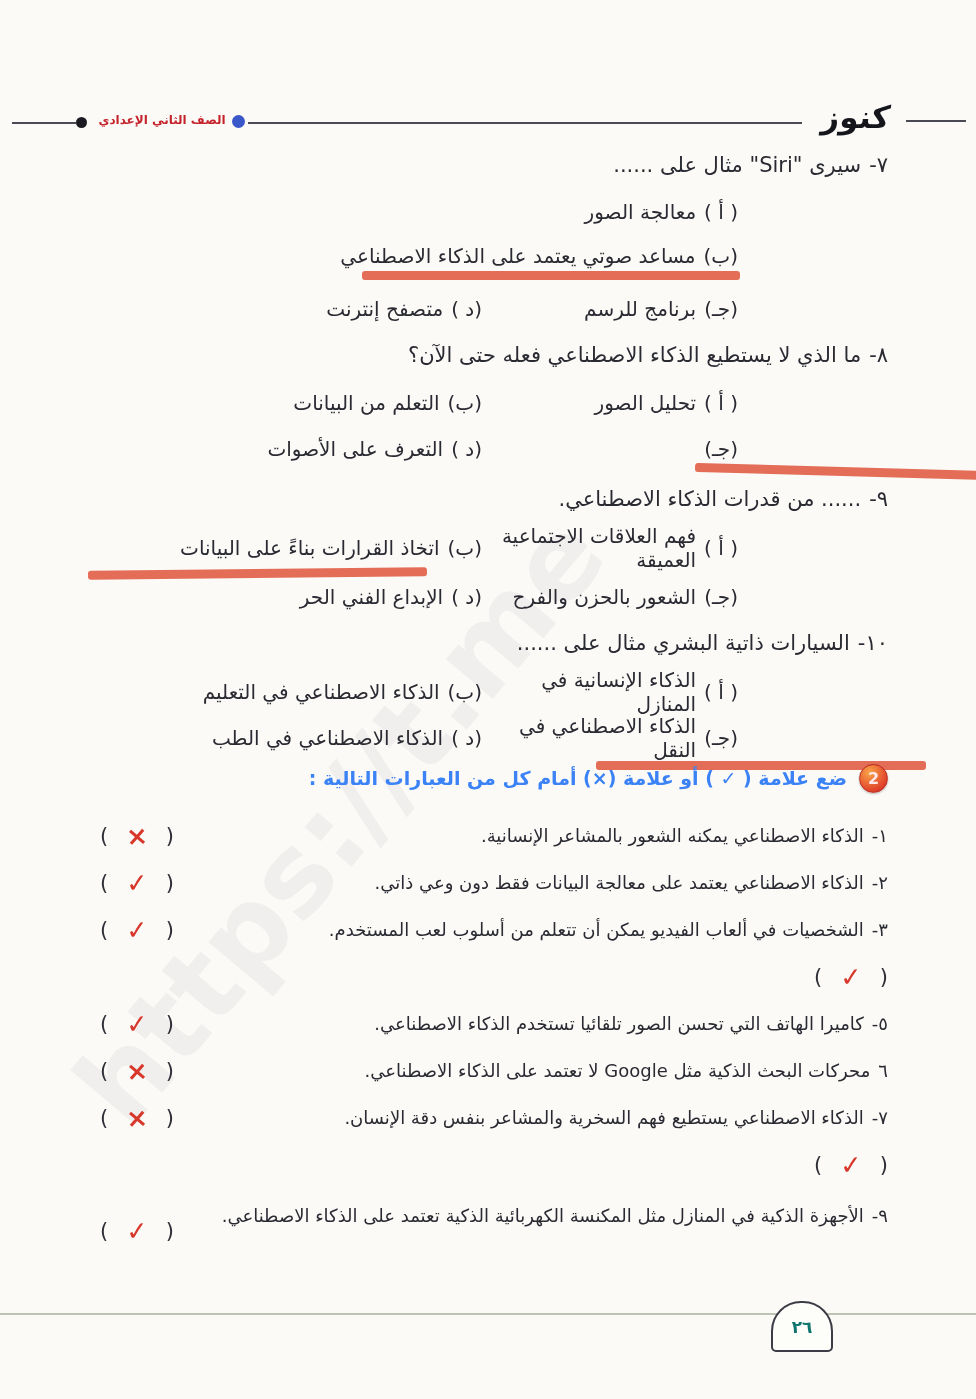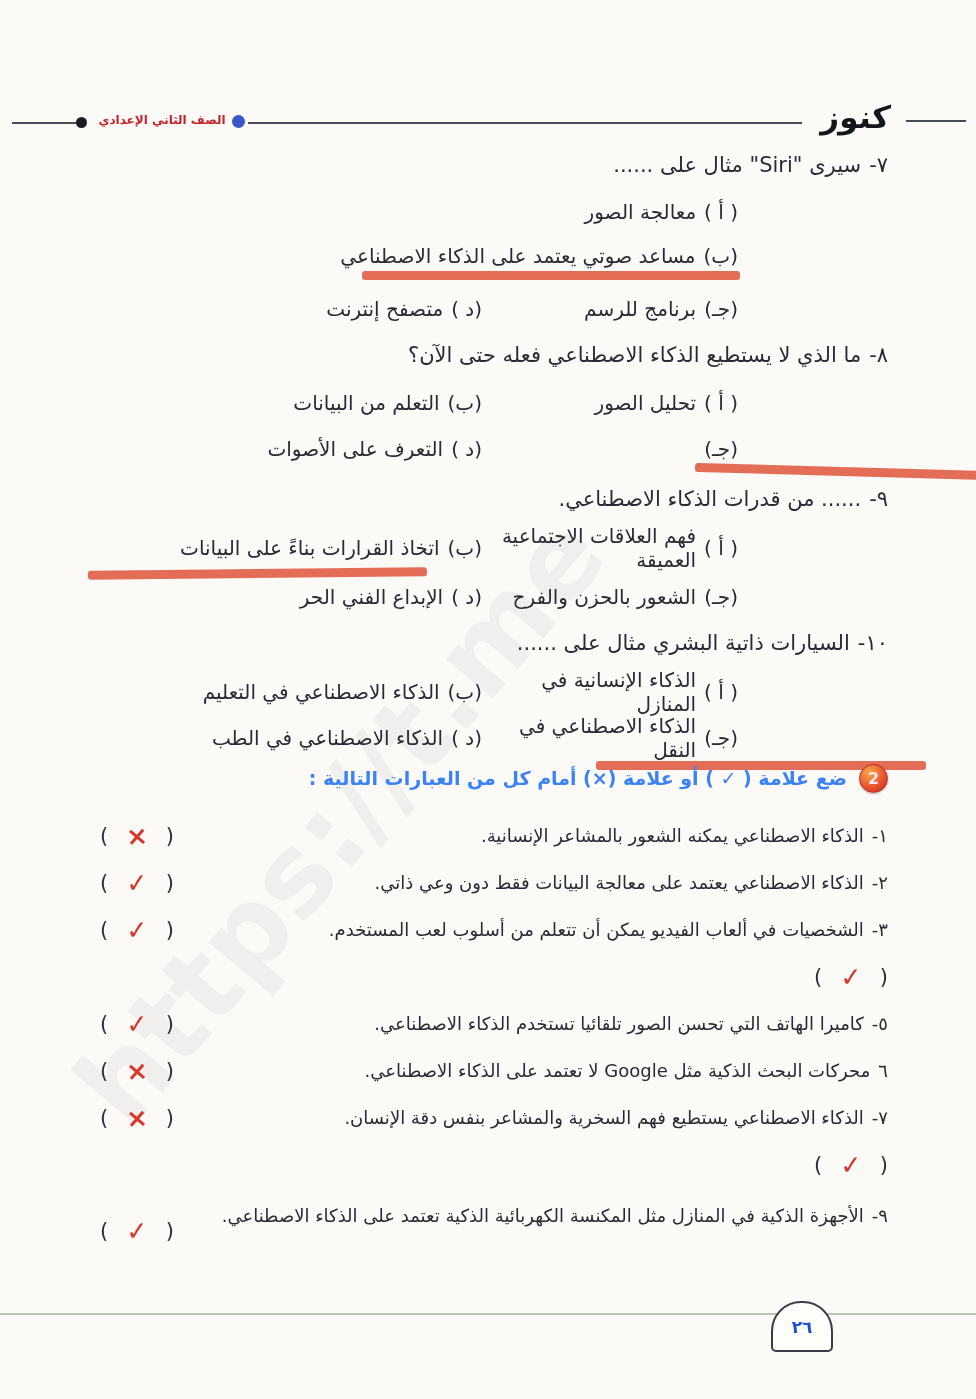--- a/index.html
+++ b/index.html
@@ -69,21 +69,21 @@
     font-size:21px;color:#2f2f38;
   }
   .mark-sym{font-size:26px;font-weight:bold;color:#d8372b;transform:rotate(-4deg);line-height:1;}
   
   .footer-line{position:absolute;top:1313px;left:0;width:976px;height:2px;background:#bcc3b2;}
   .page-arch{
     position:absolute;top:1301px;left:771px;width:58px;height:47px;
     background:#fdfdfa;border:2.5px solid #3c3c46;
     border-radius:30px 30px 5px 5px;
     display:flex;align-items:center;justify-content:center;
-    font-size:17px;font-weight:bold;color:#1d4ed8;
+    font-size:17px;font-weight:bold;color:#0f766e;
   }
 </style>
 </head>
 <body>
 
 <div class="page">
 
   <div class="watermark">https://t.me</div>
 
   <div>

